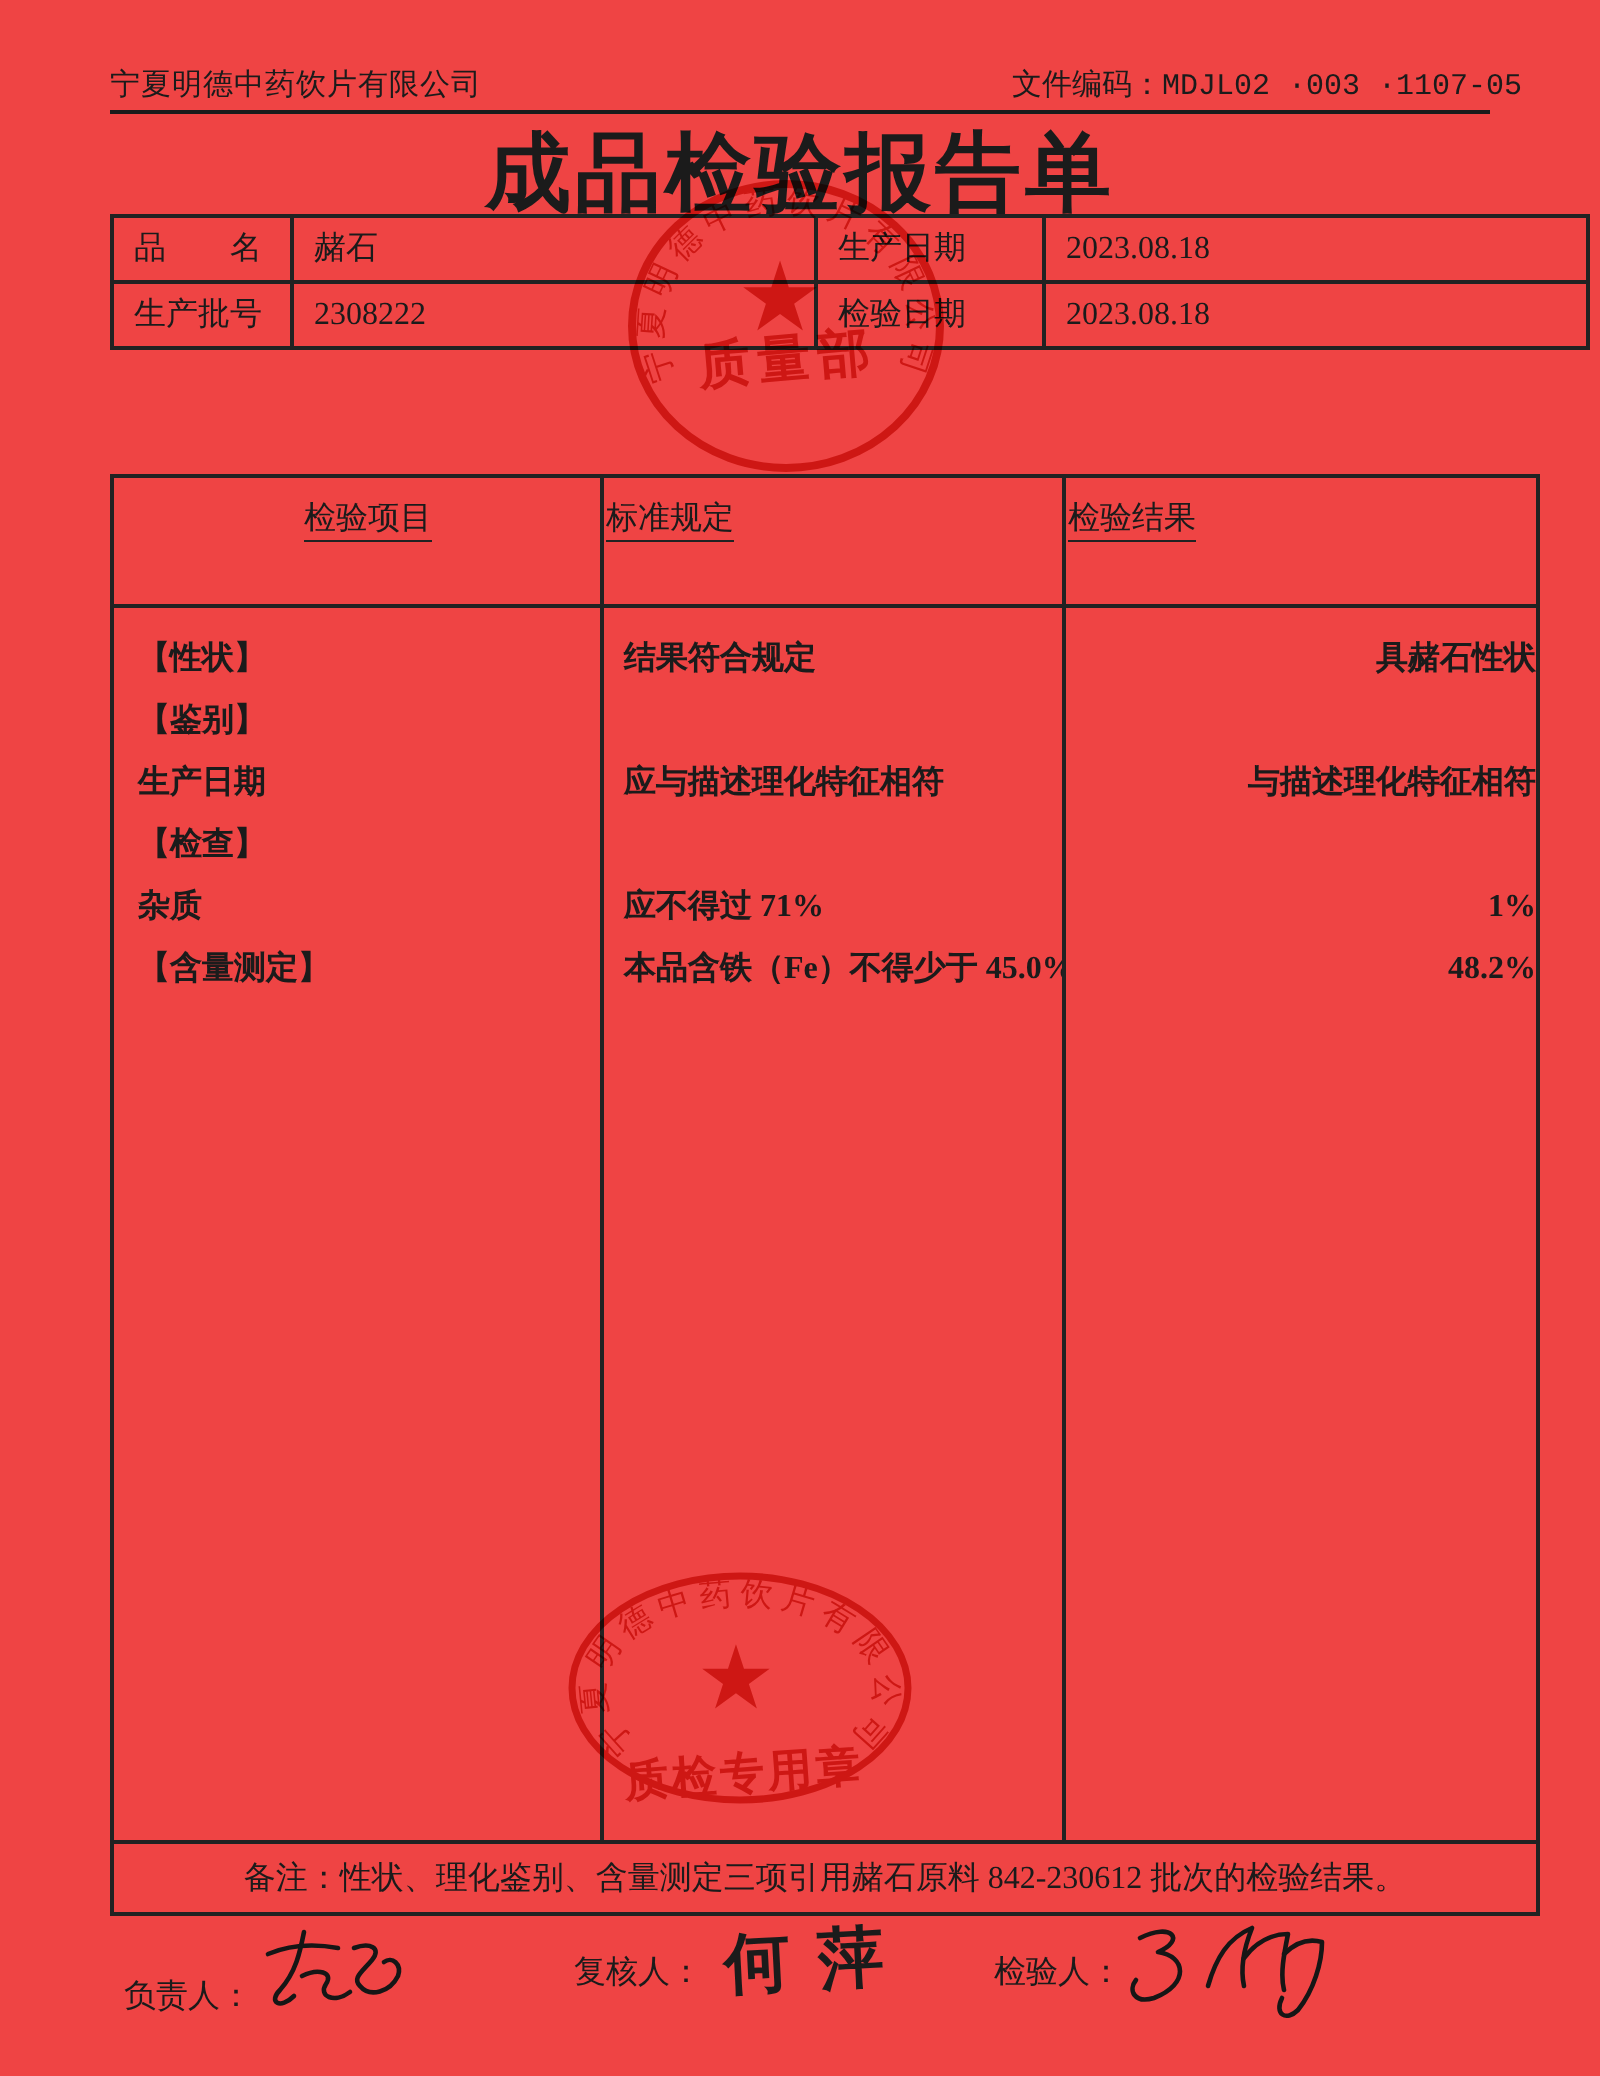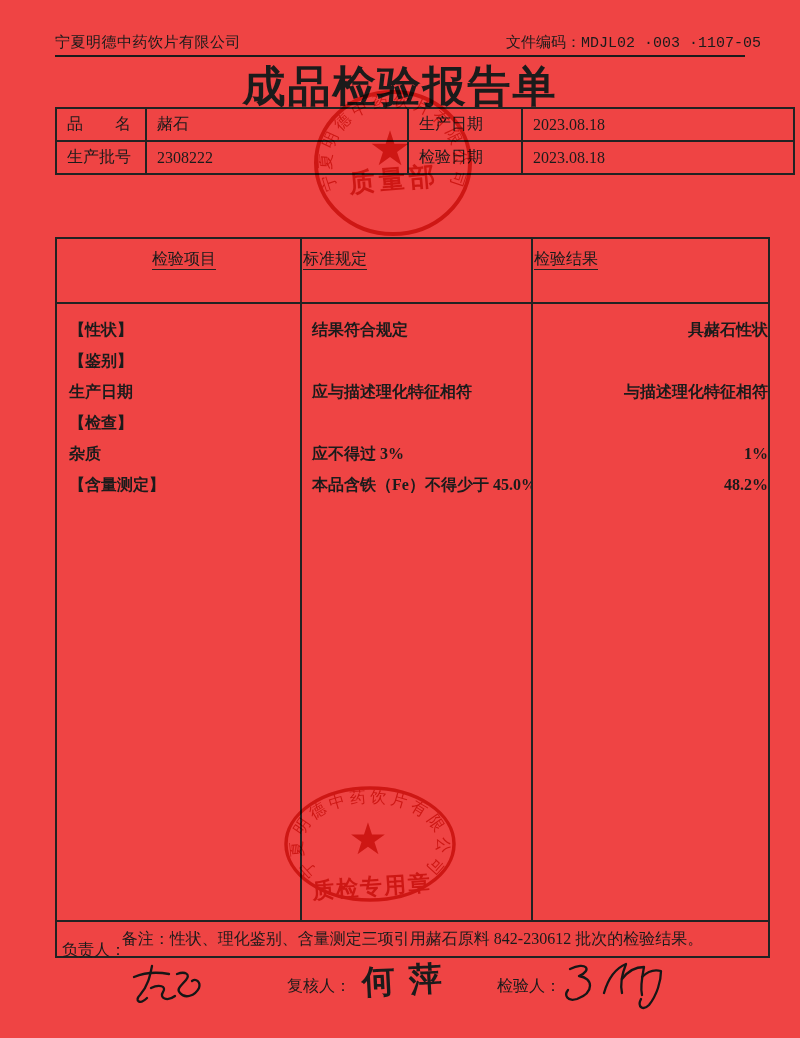--- a/index.html
+++ b/index.html
@@ -94,39 +94,39 @@
         <div class="line">生产日期</div>
         <div class="line">【检查】</div>
         <div class="line">杂质</div>
         <div class="line">【含量测定】</div>
       </td>
       <td class="c2 body-cell">
         <div class="line">结果符合规定</div>
         <div class="line"></div>
         <div class="line">应与描述理化特征相符</div>
         <div class="line"></div>
-        <div class="line">应不得过 3%</div>
+        <div class="line">应不得过 71%</div>
         <div class="line">本品含铁（Fe）不得少于 45.0%</div>
       </td>
       <td class="c3 body-cell">
         <div class="line">具赭石性状</div>
         <div class="line"></div>
         <div class="line">与描述理化特征相符</div>
         <div class="line"></div>
         <div class="line">1%</div>
         <div class="line">48.2%</div>
       </td>
     </tr>
     <tr>
       <td class="wide" style="height:34px;" colspan="3">备注：性状、理化鉴别、含量测定三项引用赭石原料 842-230612 批次的检验结果。</td>
     </tr>
   </tbody>
     </table>
 
-  <div class="sig-label" style="left:62px;top:940px;">负责人：</div>
+  <div class="sig-label" style="left:62px;top:988px;">负责人：</div>
   <svg class="sig-svg" style="left:122px;top:962px;" width="92" height="50" viewBox="0 0 92 50">
     <path d="M12,15 C24,10 36,10 47,12"></path>
     <path d="M30,4 C28,14 26,24 18,33 C12,39 18,43 25,36"></path>
     <path d="M29,26 C37,22 45,24 41,30 C37,36 45,40 53,34"></path>
     <path d="M55,12 C63,9 69,12 64,18 C59,24 54,27 58,31 C63,37 73,34 77,26 C79,20 74,16 70,19"></path>
   </svg>
 
   <div class="sig-label" style="left:287px;top:976px;">复核人：</div>
   <div class="sig-name" style="left:362px;top:958px;">何萍</div>
 

